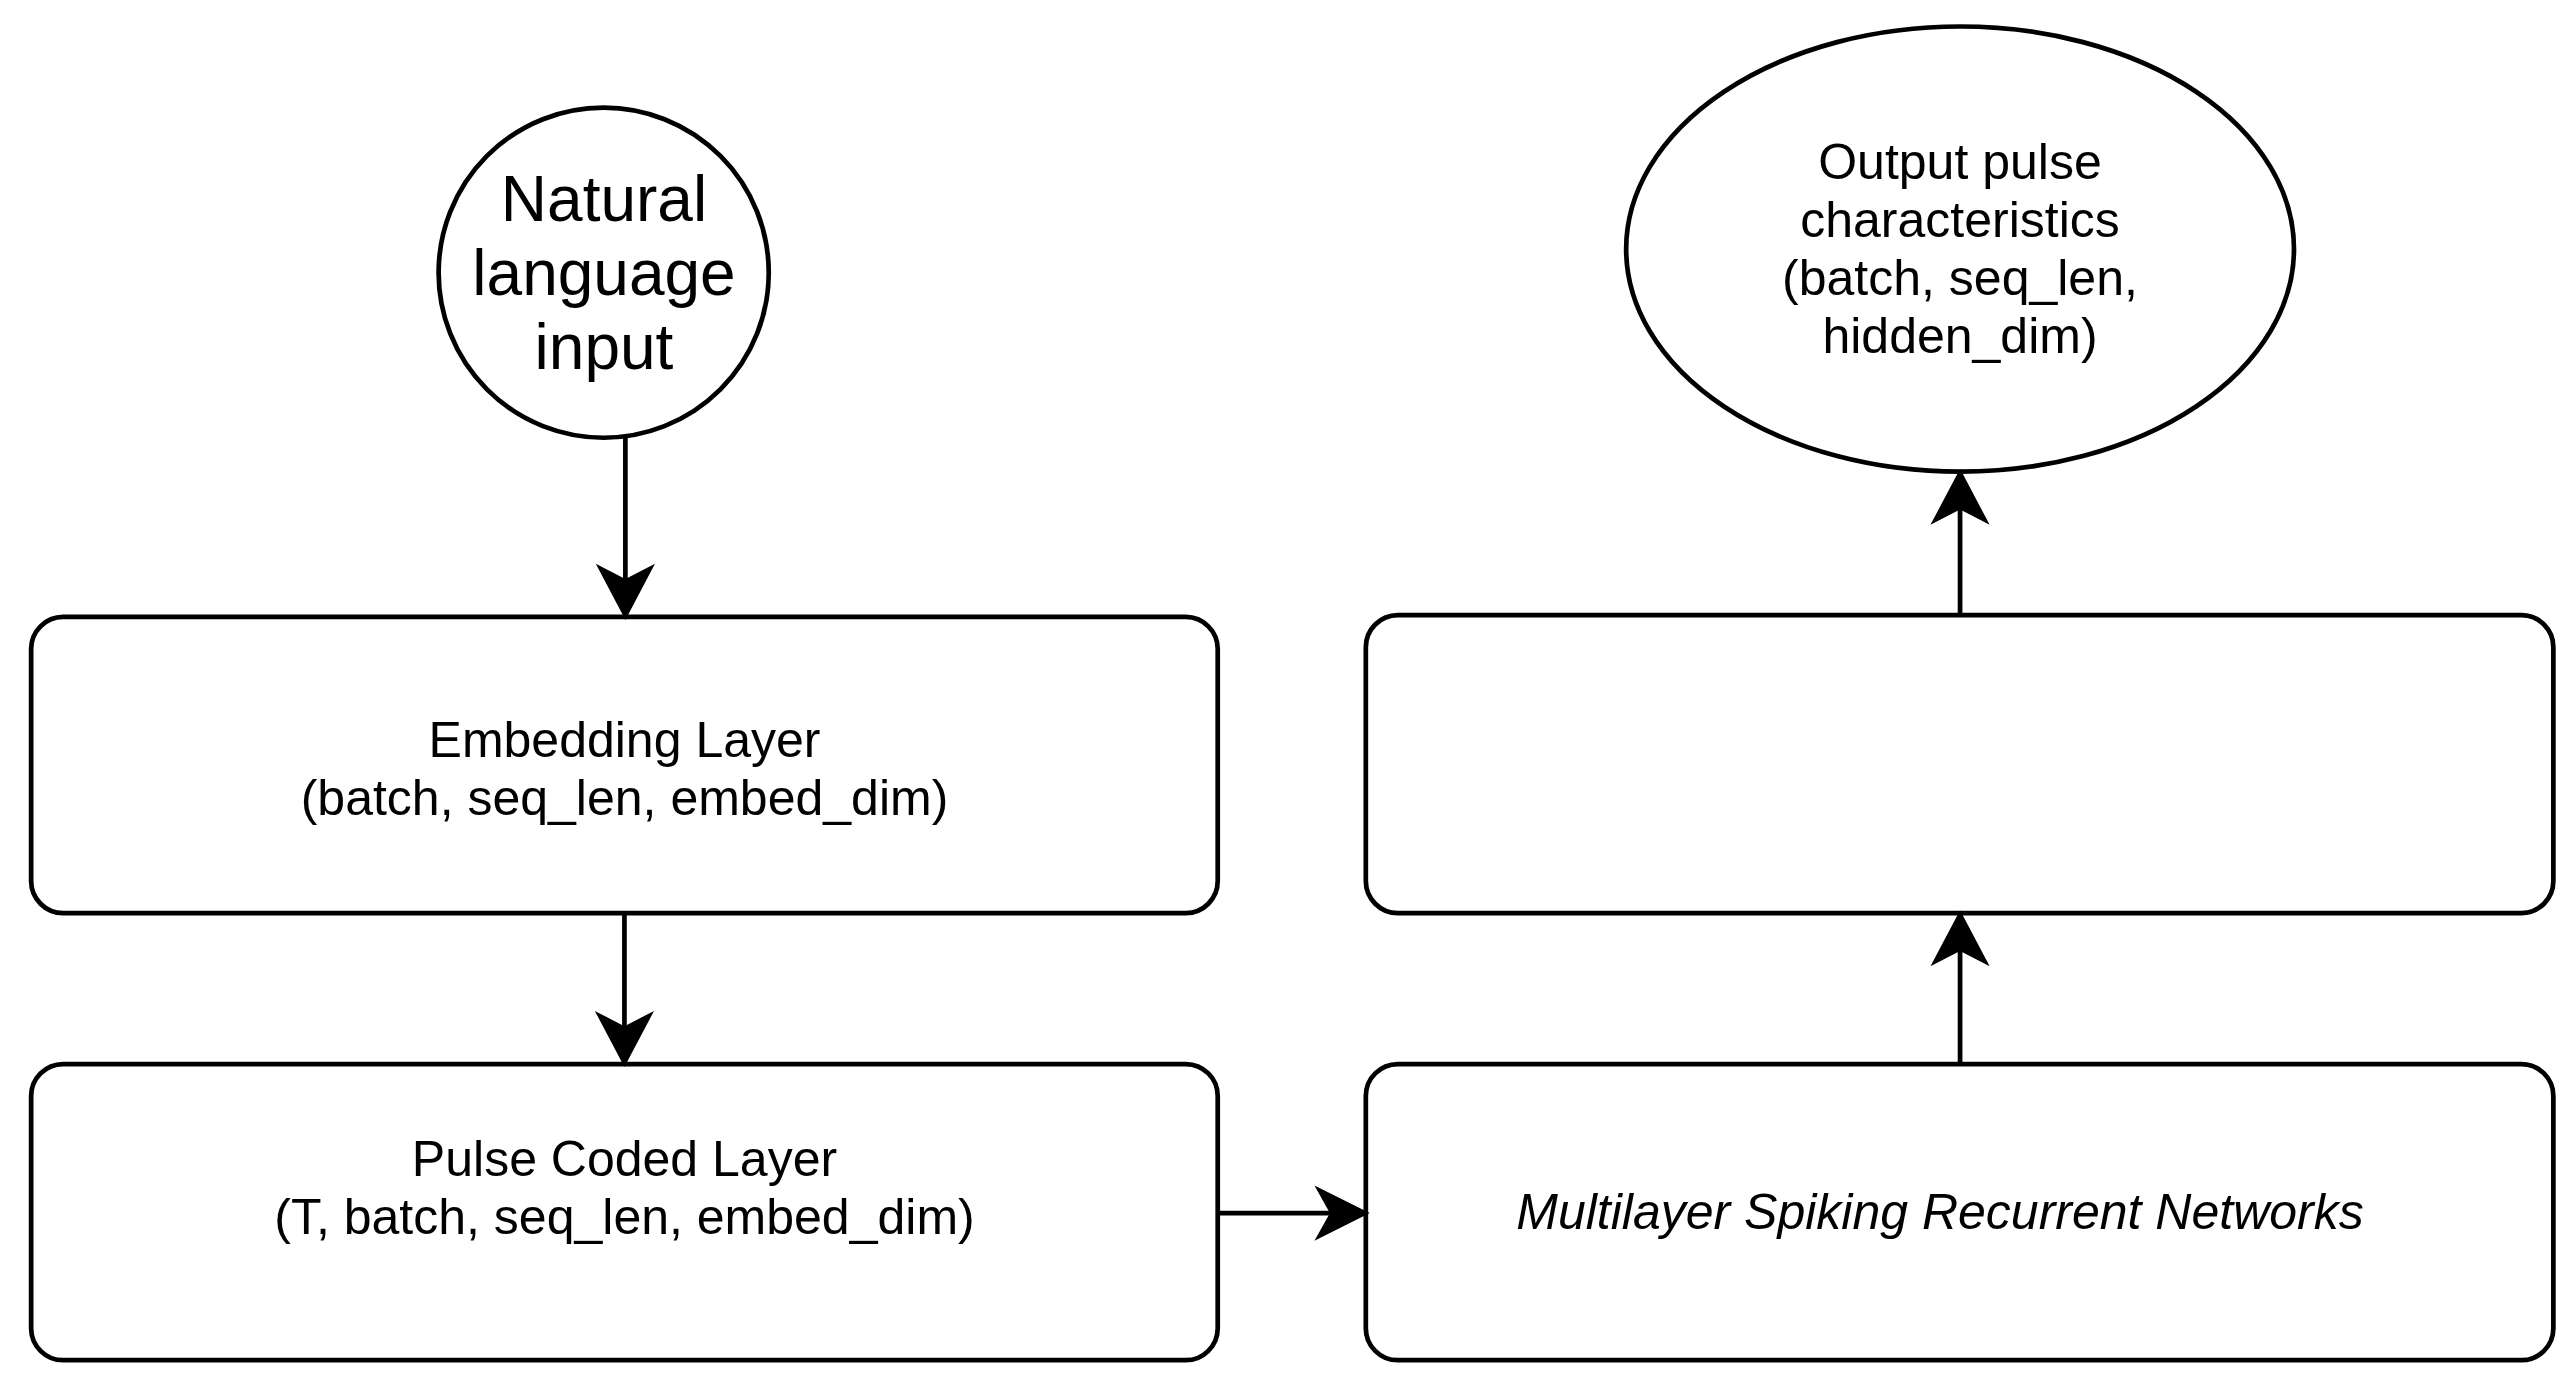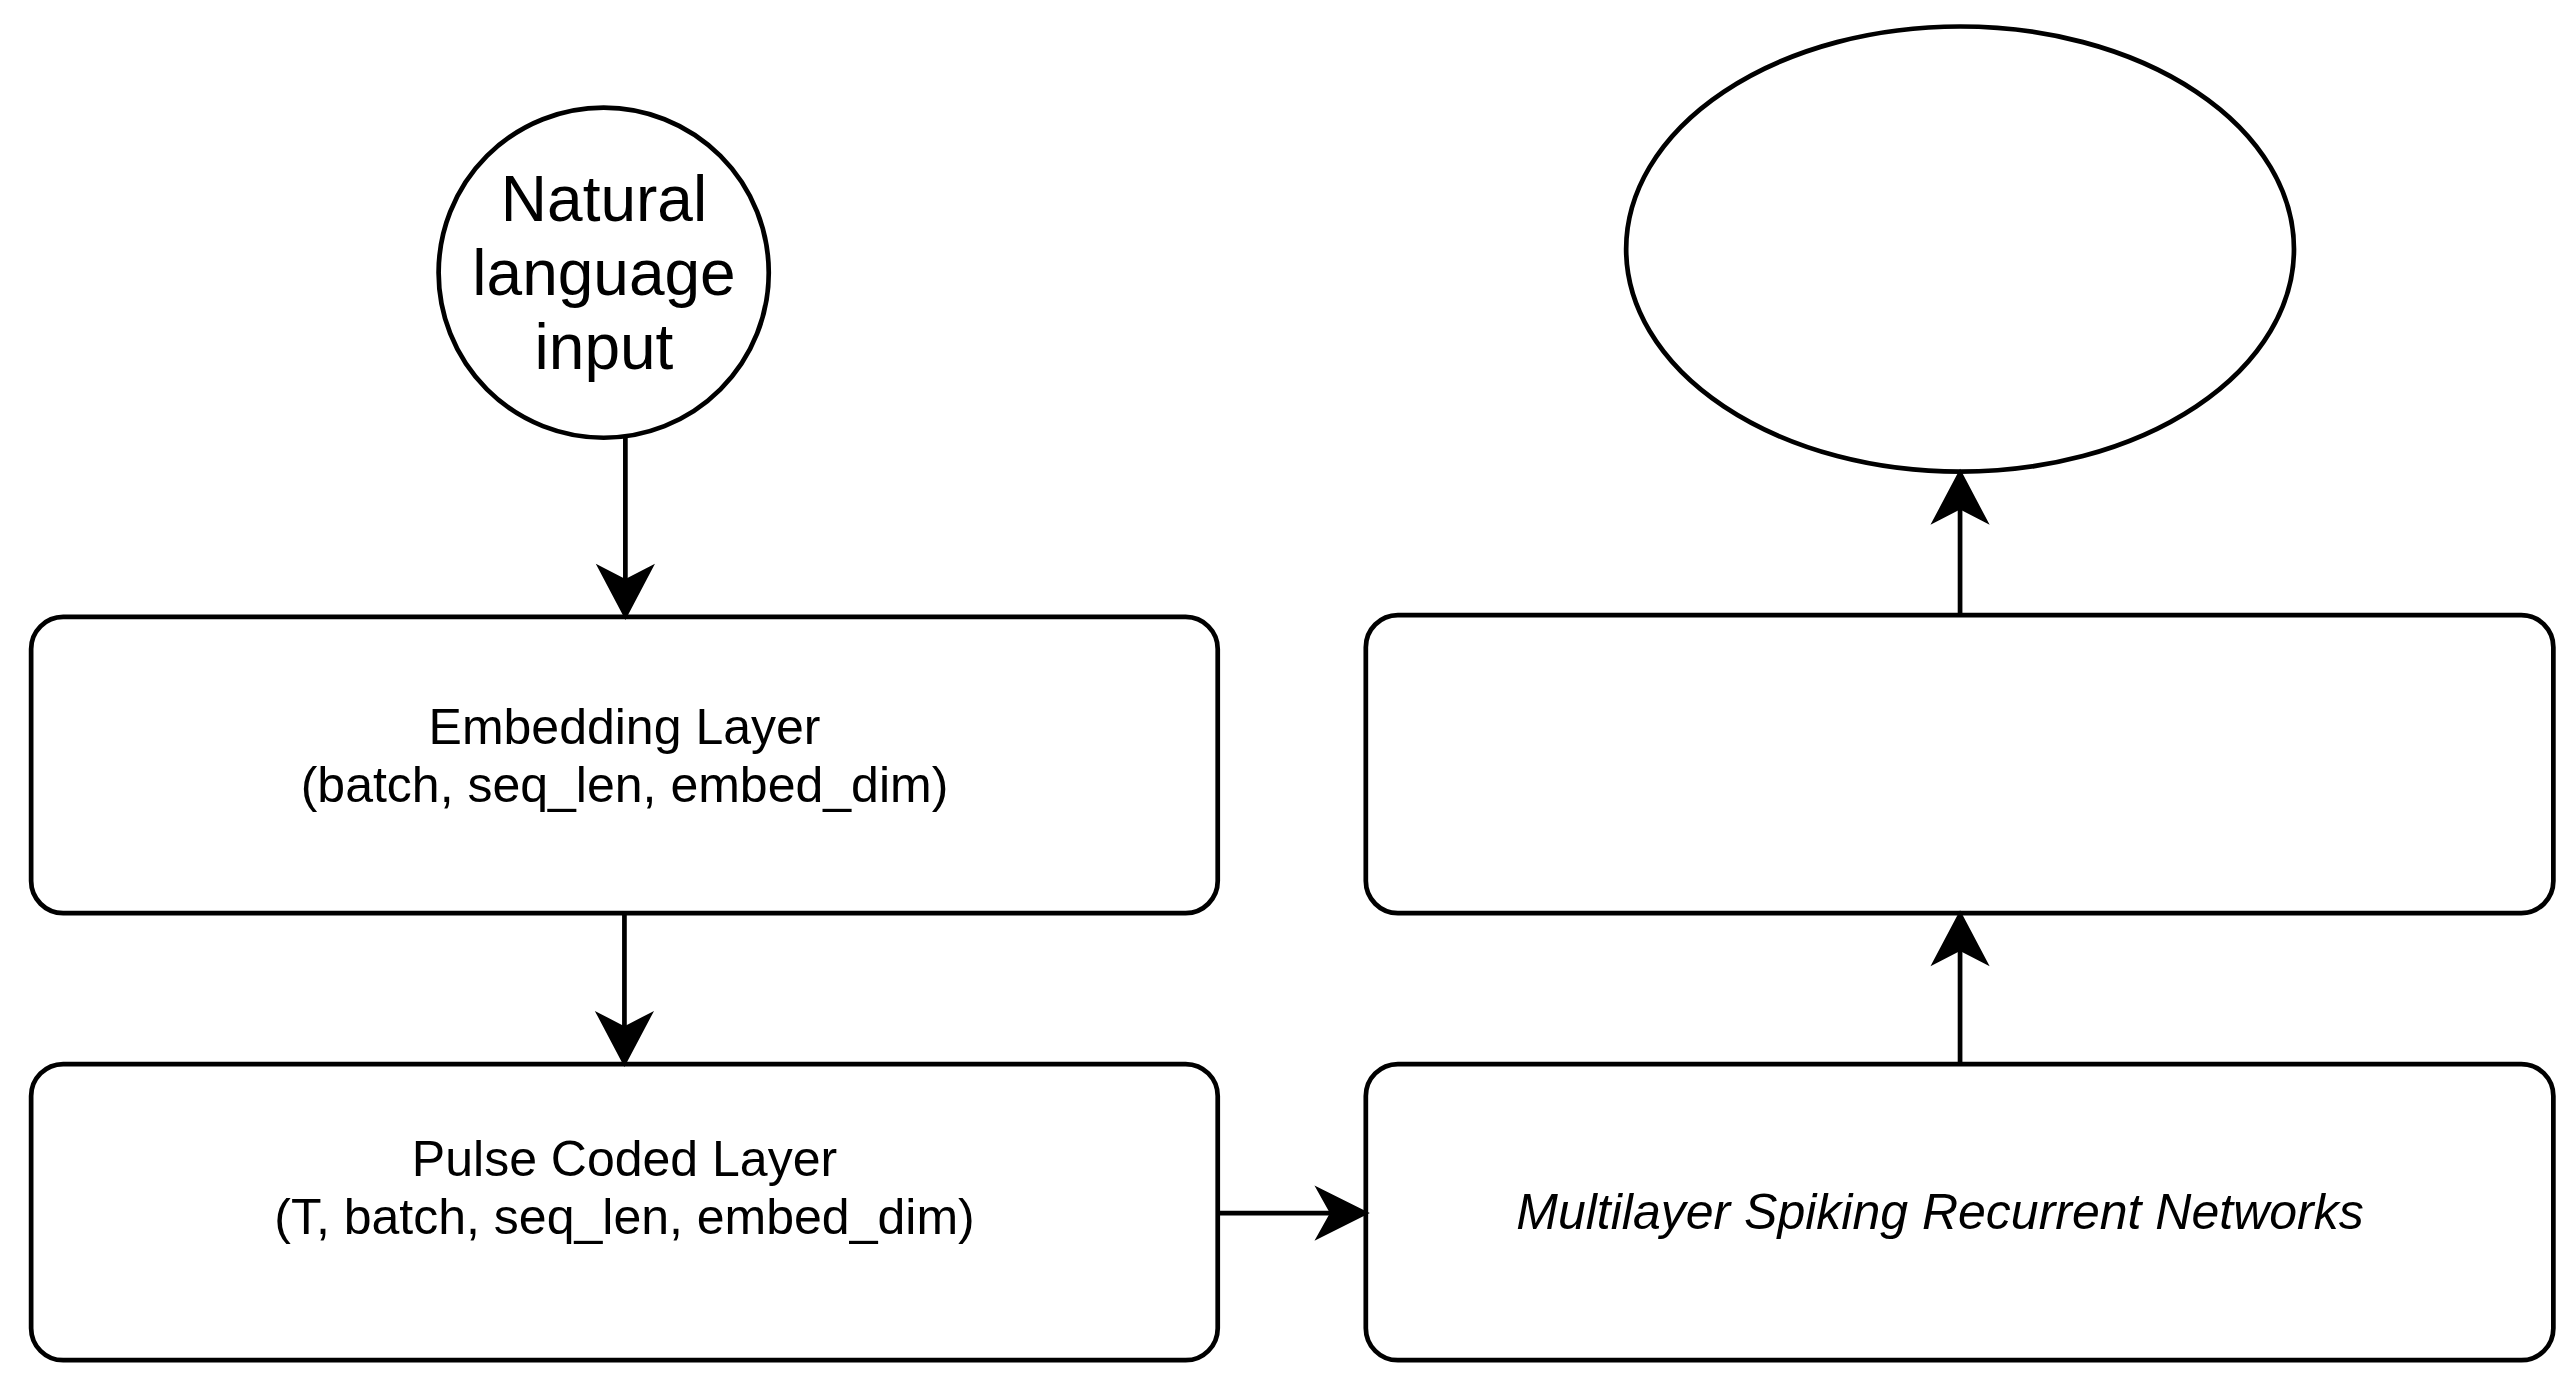--- a/index.html
+++ b/index.html
@@ -86,24 +86,28 @@
     <g>
       <line x1="2078" y1="652" x2="2078" y2="512" stroke="#000000" stroke-width="5"></line>
       <path d="M 2078 499 L 2107 554 L 2078 539 L 2049 554 Z" fill="#000000" stroke="#000000" stroke-width="2" stroke-linejoin="miter"></path>
     </g>
   </svg>
 
   <div class="node-label label-circle" style="left:438px; top:107px; width:332px; height:332px;">Natural
 language
 input</div>
 
-  <div class="node-label label-box" style="left:31px; top:608px; width:1187px; height:296px;">Embedding Layer
+  <div class="node-label label-box" style="left:31px; top:621px; width:1187px; height:296px;">Embedding Layer
 (batch, seq_len, embed_dim)</div>
 
   <div class="node-label label-box" style="left:31px; top:1040px; width:1187px; height:296px;">Pulse Coded Layer
 (T, batch, seq_len, embed_dim)</div>
 
   <div class="node-label label-box-wide" style="left:1346px; top:1064px; width:1188px; height:296px;font-style:italic;">Multilayer Spiking Recurrent Networks</div>
 
 
+  <div class="node-label label-ellipse" style="left:1626px; top:26.4px; width:668px; height:445px;">Output pulse
+characteristics
+(batch, seq_len,
+hidden_dim)</div>
 
 </div>
 
 
 </body></html>

